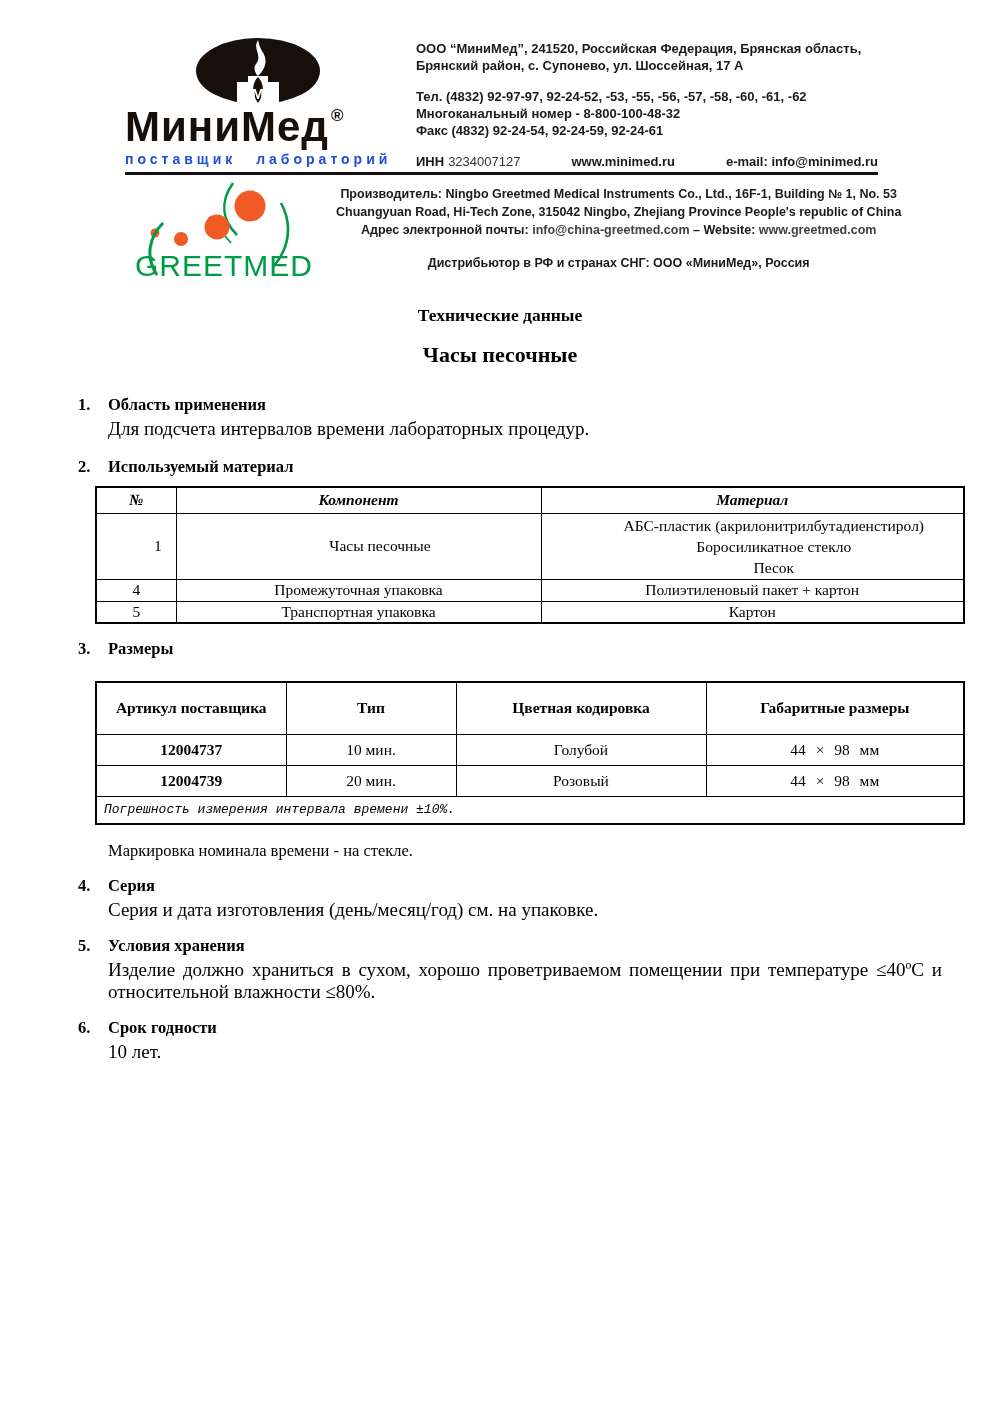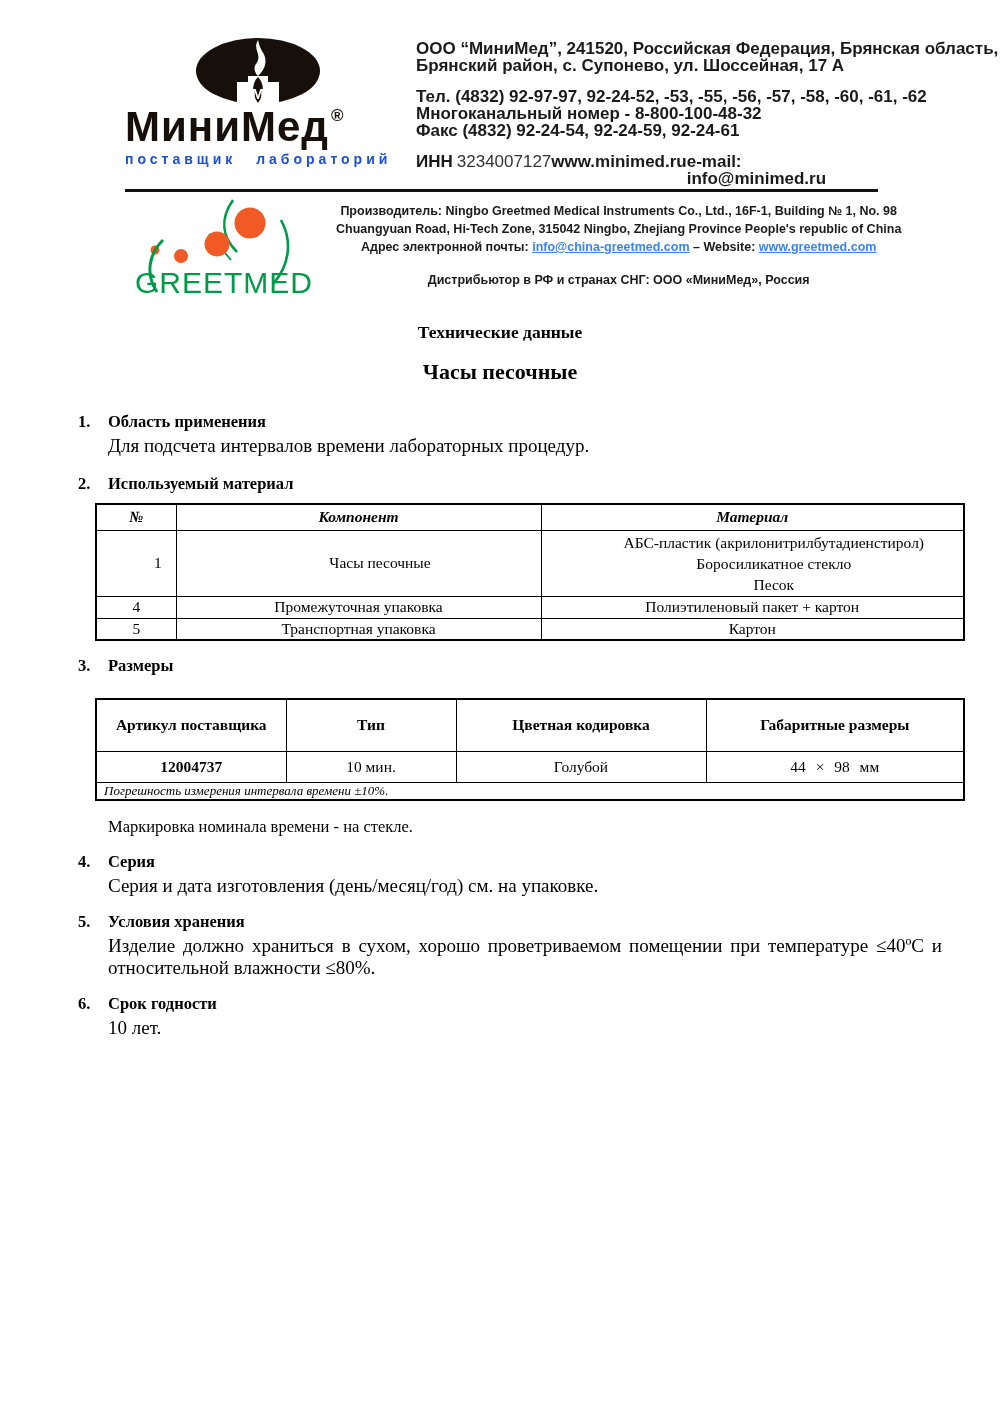--- a/index.html
+++ b/index.html
@@ -39,21 +39,21 @@
     letter-spacing: 4px;
     word-spacing: 12px;
     color: #1d4ed8;
     margin-top: 3px;
     white-space: nowrap;
   }
   .company-info {
     width: 462px;
     font-family: "Liberation Sans", sans-serif;
     font-weight: bold;
-    font-size: 17px;
+    font-size: 13px;
     line-height: 17px;
     color: #1a1a1a;
     padding-top: 4px;
   }
   .company-info .blk { margin-bottom: 14px; }
   .info-line { white-space: nowrap; }
   .inn-row { display: flex; justify-content: space-between; margin-top: 13px; }
   .inn-num { font-weight: normal; color: #333; margin-left: 4px; }
 
   .divider {
@@ -74,21 +74,21 @@
     margin-left: 18px;
     text-align: center;
     font-family: "Liberation Sans", sans-serif;
     font-weight: bold;
     font-size: 12.5px;
     line-height: 18px;
     color: #1a1a1a;
     padding-top: 4px;
   }
   .manu-text .line { white-space: nowrap; }
-  .link { color: #3b82f6; text-decoration: underline; cursor: pointer; }
+  .link { color: #404040; cursor: pointer; }
   .distributor { margin-top: 15px; }
 
   
   .subtitle {
     text-align: center;
     font-weight: bold;
     font-size: 17.5px;
     margin-top: 22px;
   }
   .doc-title {
@@ -126,22 +126,23 @@
 
   .sizes-table { margin-top: 21px; }
   .sizes-table th { font-weight: bold; height: 52px; line-height: 20px; }
   .sizes-table .dr td { height: 31px; }
   .art { font-weight: bold; }
   .size-val { word-spacing: 6px; }
   .footnote-cell {
     text-align: left;
     font-style: italic;
     font-size: 13px;
-    height: 17px;
+    height: 28px;
     padding-left: 7px;
+    font-family: Liberation Mono, monospace;
   }
 
   .marking-note { margin: 16px 0 0 30px; font-size: 16.5px; }
 </style>
 </head>
 <body>
 
 <div class="page">
 
   <div class="header">
@@ -184,21 +185,21 @@
       <path d="M76,36 L98,62" stroke="#009b48" stroke-width="1.8" fill="none"></path>
       <path d="M105,16 L126,36" stroke="#009b48" stroke-width="1.8" fill="none"></path>
       <circle cx="22" cy="52" r="4.5" fill="#f15a24"></circle>
       <circle cx="48" cy="58" r="7" fill="#f15a24"></circle>
       <circle cx="84" cy="46" r="12.5" fill="#f15a24"></circle>
       <circle cx="117" cy="25" r="15.5" fill="#f15a24"></circle>
       <path d="M30,42 C16,56 12,76 24,94" stroke="#009b48" stroke-width="3" fill="none"></path>
       <text x="2" y="95" font-family="Liberation Sans, sans-serif" font-size="30" letter-spacing="1" fill="#009b48">GREETMED</text>
     </svg>
     <div class="manu-text">
-      <div class="line">Производитель: Ningbo Greetmed Medical Instruments Co., Ltd., 16F-1, Building № 1, No. 98</div>
+      <div class="line">Производитель: Ningbo Greetmed Medical Instruments Co., Ltd., 16F-1, Building № 1, No. 53</div>
       <div class="line">Chuangyuan Road, Hi-Tech Zone, 315042 Ningbo, Zhejiang Province People's republic of China</div>
       <div class="line">
         <span>Адрес электронной почты:</span>
         <span class="link">info@china-greetmed.com</span>
         <span>– Website:</span>
         <span class="link">www.greetmed.com</span>
       </div>
       <div class="distributor">Дистрибьютор в РФ и странах СНГ: ООО «МиниМед», Россия</div>
     </div>
   </div>
@@ -271,20 +272,26 @@
         <th>Тип</th>
         <th>Цветная кодировка</th>
         <th>Габаритные размеры</th>
       </tr>
       <tr class="dr">
         <td class="art">12004737</td>
         <td>10 мин.</td>
         <td>Голубой</td>
         <td class="size-val">44 × 98 мм</td>
       </tr>
+      <tr class="dr">
+        <td class="art">12004739</td>
+        <td>20 мин.</td>
+        <td>Розовый</td>
+        <td class="size-val">44 × 98 мм</td>
+      </tr>
       <tr>
         <td colspan="4" class="footnote-cell">Погрешность измерения интервала времени ±10%.</td>
       </tr>
     </tbody>
       </table>
 
     <div class="marking-note">Маркировка номинала времени - на стекле.</div>
 
     <div class="sec-head mt14">
       <span class="num">4.</span>

